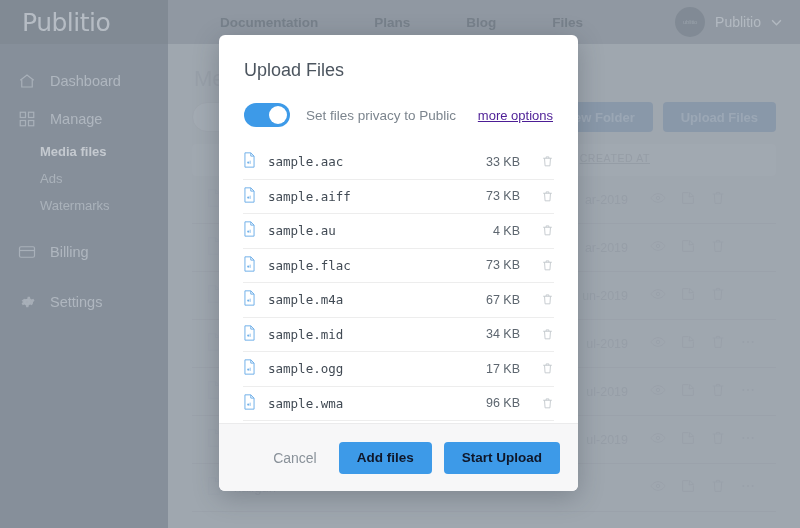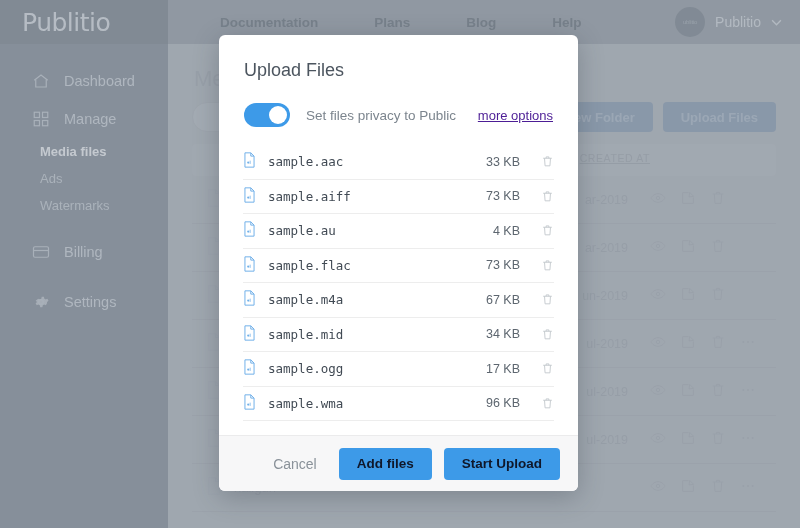--- a/index.html
+++ b/index.html
@@ -23,21 +23,21 @@
     height: 44px; display: flex; align-items: center;
     padding-left: 22px; background: #6f7a86;
   }
   .logo-text {
     color: #cfd6dc; font-size: 25px; letter-spacing: -0.5px;
     font-family: "DejaVu Sans", sans-serif;
   }
   .nav-group { padding-top: 18px; }
   .nav-item {
     display: flex; align-items: center; gap: 14px;
-    padding: 10px 0 10px 32px; color: #c3cbd3; font-size: 14.5px;
+    padding: 10px 0 10px 18px; color: #c3cbd3; font-size: 14.5px;
   }
   .nav-item .ico { width: 18px; height: 18px; display: block; opacity: .85; }
   .sub-item {
     padding: 6px 0 6px 40px; font-size: 13px; color: #bac3cb;
   }
   .sub-item.active { color: #e9edf1; font-weight: bold; }
 
   .topbar {
     position: absolute; left: 168px; top: 0; right: 0; height: 44px;
     background: #8b949e; display: flex; align-items: center;
@@ -137,21 +137,21 @@
   }
   .file-row .fn {
     margin-left: 12px; color: #414a54;
     font-family: "DejaVu Sans Mono", monospace; font-size: 12.5px;
   }
   .file-row .fs {
     margin-left: auto; color: #5d666f; font-size: 12.5px;
   }
   .file-row .trash { width: 34px; display: flex; justify-content: flex-end; }
   .modal-footer {
-    height: 56px; background: #f7f7f8; border-top: 1px solid #ebebec;
+    height: 68px; background: #f7f7f8; border-top: 1px solid #ebebec;
     display: flex; align-items: center; justify-content: flex-end;
     gap: 12px; padding-right: 18px;
   }
   .btn {
     height: 32px; border-radius: 4px; border: none;
     font-size: 13.5px; font-weight: bold; cursor: pointer;
     font-family: "Liberation Sans", sans-serif;
   }
   .btn-link { background: transparent; color: #8a929a; font-weight: normal; font-size: 14px; padding: 0 10px; }
   .btn-primary { background: #3d9ae8; color: #0f172a; padding: 0 18px; }
@@ -222,21 +222,21 @@
           <span>Settings</span>
         </div>
       </div>
     </div>
 
     <div class="topbar">
       <div class="topnav">
         <a href="#">Documentation</a>
         <a href="#">Plans</a>
         <a href="#">Blog</a>
-        <a href="#">Help</a>
+        <a href="#">Files</a>
       </div>
       <div class="user-area">
         <span class="avatar">
           <span>ublitio</span>
         </span>
         <span class="user-name">Publitio</span>
         <span class="caret">
           <svg width="11" height="7" viewBox="0 0 12 8" fill="none" stroke="#c9d0d7" stroke-width="1.6">
             <path d="M1 1.5L6 6.5L11 1.5"></path>
           </svg>

